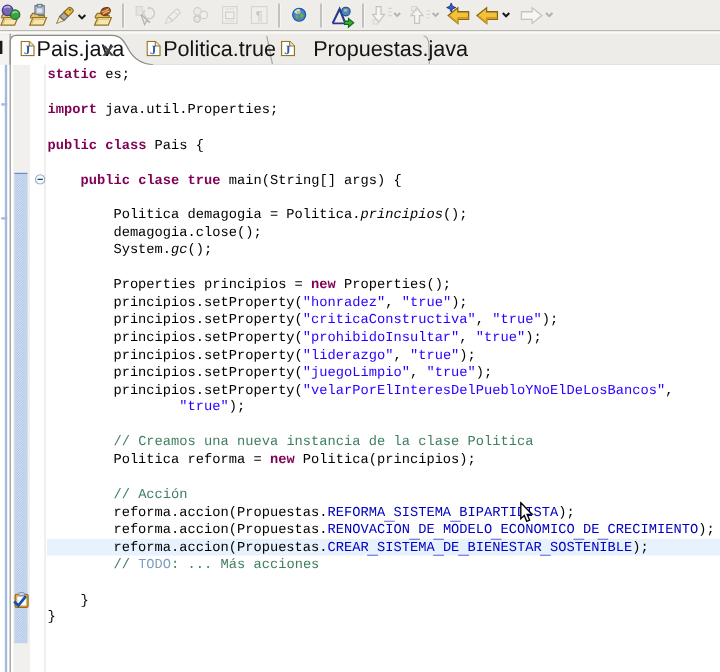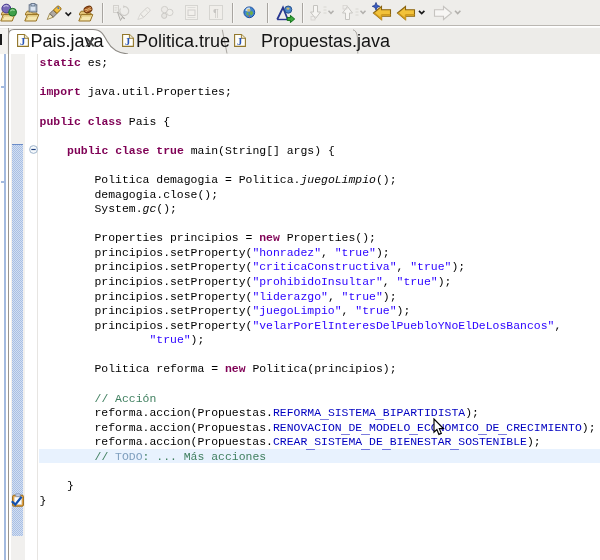--- a/index.html
+++ b/index.html
@@ -198,33 +198,34 @@
 <path d="M0.8,8.2 L4.3,11.6 L10.6,3.8" fill="none" stroke="#1050b0" stroke-width="2.3"></path>
 </svg>
 <pre id="code"><span class="k">static</span> es;
 
 <span class="k">import</span> java.util.Properties;
 
 <span class="k">public</span> <span class="k">class</span> Pais {
 
     <span class="k">public</span> <span class="k">clase</span> <span class="k">true</span> main(String[] args) {
 
-        Politica demagogia = Politica.<span class="m">juegoLimpio</span>();
+        Politica demagogia = Politica.<span class="m">principios</span>();
         demagogia.close();
         System.<span class="m">gc</span>();
 
         Properties principios = <span class="k">new</span> Properties();
         principios.setProperty(<span class="s">"honradez"</span>, <span class="s">"true"</span>);
         principios.setProperty(<span class="s">"criticaConstructiva"</span>, <span class="s">"true"</span>);
         principios.setProperty(<span class="s">"prohibidoInsultar"</span>, <span class="s">"true"</span>);
         principios.setProperty(<span class="s">"liderazgo"</span>, <span class="s">"true"</span>);
         principios.setProperty(<span class="s">"juegoLimpio"</span>, <span class="s">"true"</span>);
         principios.setProperty(<span class="s">"velarPorElInteresDelPuebloYNoElDeLosBancos"</span>,
                 <span class="s">"true"</span>);
 
+        <span class="c">// Creamos una nueva instancia de la clase Politica</span>
         Politica reforma = <span class="k">new</span> Politica(principios);
 
         <span class="c">// Acción</span>
         reforma.accion(Propuestas.<span class="n">REFORMA<span class="u">_</span>SISTEMA<span class="u">_</span>BIPARTIDISTA</span>);
         reforma.accion(Propuestas.<span class="n">RENOVACION<span class="u">_</span>DE<span class="u">_</span>MODELO<span class="u">_</span>ECONOMICO<span class="u">_</span>DE<span class="u">_</span>CRECIMIENTO</span>);
         reforma.accion(Propuestas.<span class="n">CREAR<span class="u">_</span>SISTEMA<span class="u">_</span>DE<span class="u">_</span>BIENESTAR<span class="u">_</span>SOSTENIBLE</span>);
         <span class="c">// </span><span class="t">TODO</span><span class="c">: ... Más acciones</span>
 
     }
 }</pre>

